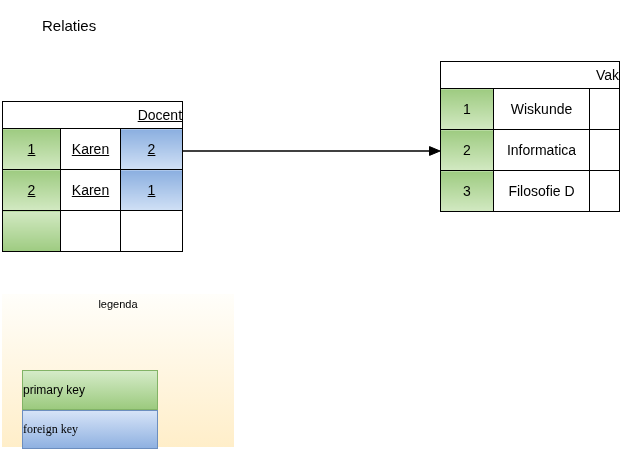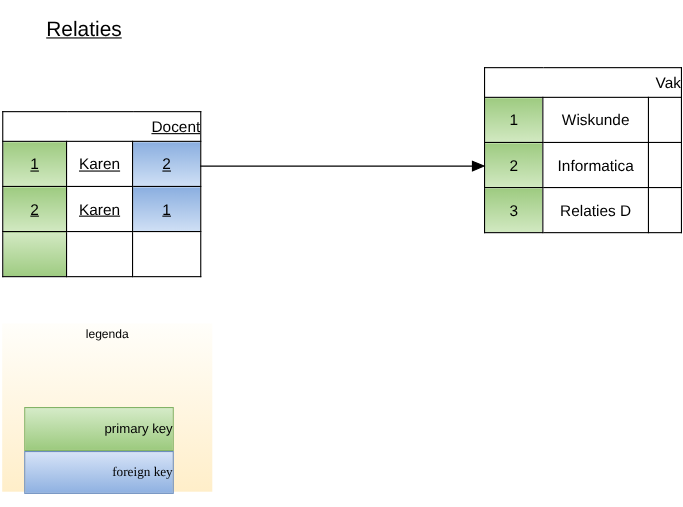--- a/index.html
+++ b/index.html
@@ -6,21 +6,21 @@
   body {
     width: 621px; height: 461px;
     position: relative;
     background: #ffffff;
     font-family: "Liberation Sans", sans-serif;
     color: #000;
     overflow: hidden;
   }
   .diagram-title {
     position: absolute; left: 42px; top: 17px;
-    font-size: 19px; color: #000; text-decoration: underline;
+    font-size: 15px; color: #000;
   }
   table.entity {
     position: absolute;
     border-collapse: collapse;
     table-layout: fixed;
     background: #fff;
   }
   table.entity td {
     border: 1px solid #000;
     text-align: center;
@@ -39,31 +39,31 @@
   #vak-table    { left: 440px; top: 61px; width: 179px; }
 
   svg.connector-layer {
     position: absolute; left: 0; top: 0;
     width: 621px; height: 461px;
     pointer-events: none;
   }
 
   .legend-box {
     position: absolute; left: 2px; top: 294px;
-    width: 191px; height: 153px;
+    width: 232px; height: 153px;
     background: linear-gradient(180deg, #fffefa 0%, #ffeec9 100%);
   }
   .legend-title {
     position: absolute; top: 4px; left: 0;
     width: 100%; text-align: center;
     font-size: 11px; color: #000;
   }
   .legend-key {
     position: absolute; left: 20px;
-    width: 134px; text-align: right;
+    width: 134px; text-align: left;
     font-size: 12px; color: #000;
   }
   .legend-key.primary {
     top: 76px; height: 38px; line-height: 38px;
     border: 1px solid #82b366;
     background: linear-gradient(180deg, #d5ebc8 0%, #9cca7e 100%);
   }
   .legend-key.foreign {
     top: 116px; height: 37px; line-height: 37px;
     border: 1px solid #6c8ebf;
@@ -119,21 +119,21 @@
       <td class="cell">Wiskunde</td>
       <td class="cell"></td>
     </tr>
     <tr>
       <td class="cell pk">2</td>
       <td class="cell">Informatica</td>
       <td class="cell"></td>
     </tr>
     <tr>
       <td class="cell pk">3</td>
-      <td class="cell">Relaties D</td>
+      <td class="cell">Filosofie D</td>
       <td class="cell"></td>
     </tr>
   </tbody>
 </table>
 
 <svg class="connector-layer">
   <line x1="182" y1="151" x2="431" y2="151" stroke="#000" stroke-width="1.3"></line>
   <path d="M 440 151 L 429.5 146.6 L 429.5 155.4 Z" fill="#000" stroke="#000"></path>
 </svg>
 

